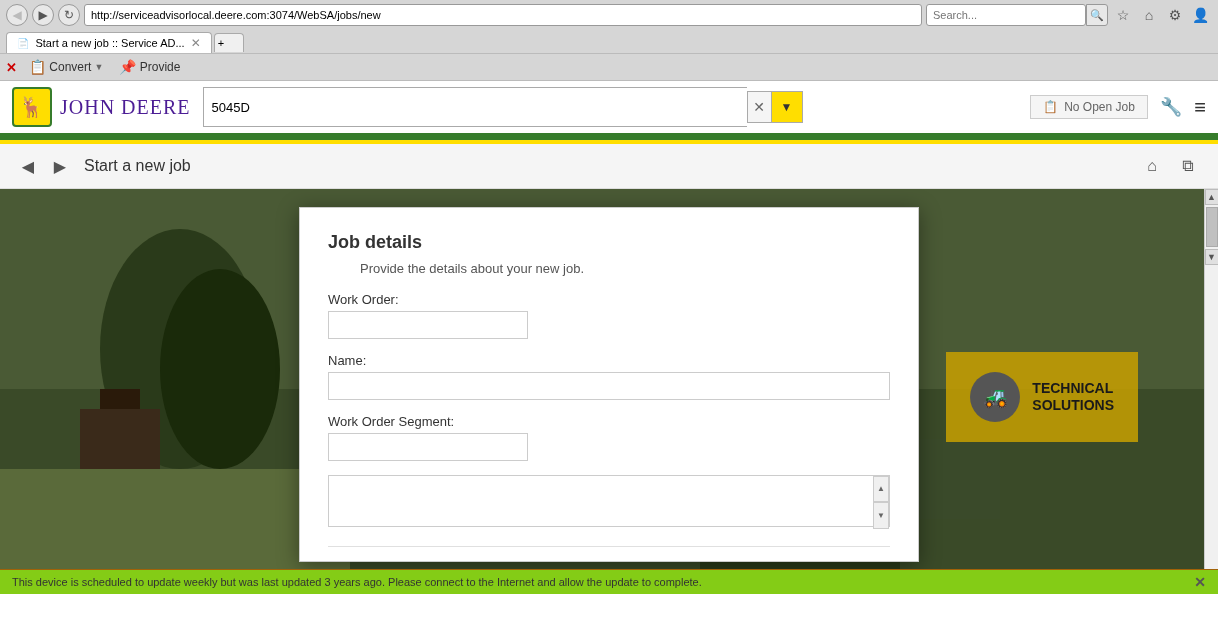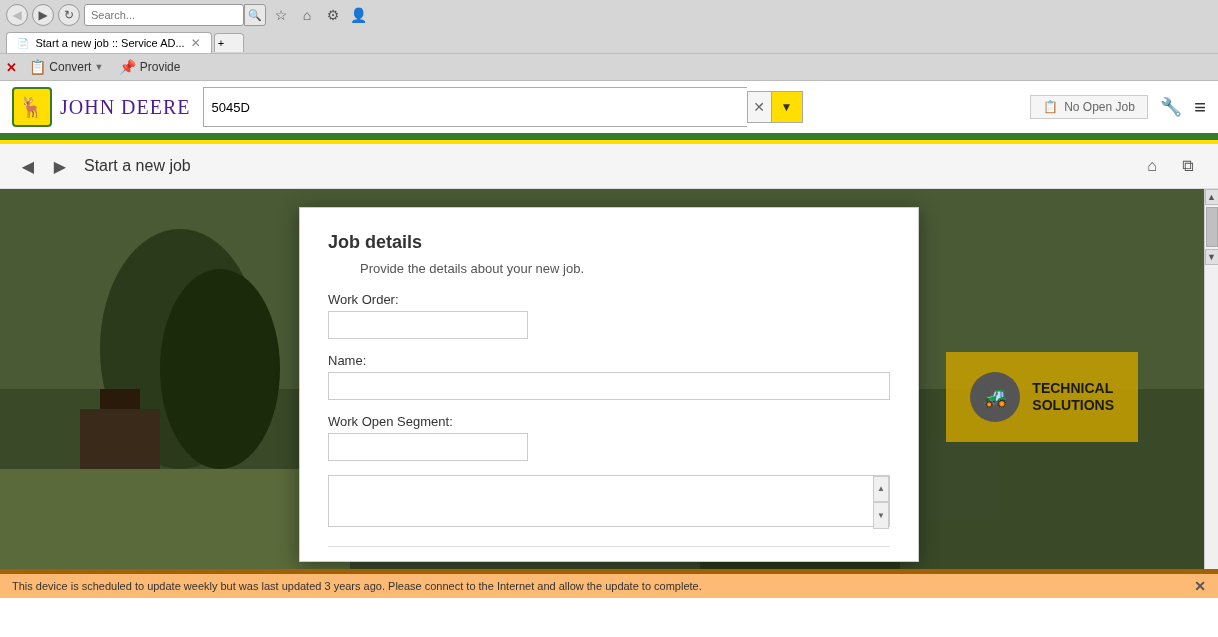--- a/index.html
+++ b/index.html
@@ -73,36 +73,37 @@
     .form-input-small { width: 200px; height: 28px; border: 1px solid #ccc; padding: 0 6px; font-size: 13px; }
     .form-textarea { width: 100%; height: 52px; border: 1px solid #ccc; padding: 4px 6px; font-size: 13px; resize: none; }
     .skip-section { margin-top: 16px; padding-top: 14px; border-top: 1px solid #e0e0e0; }
 
     
     .scrollbar { position: absolute; right: 0; top: 0; width: 14px; height: 100%; background: #f0f0f0; border-left: 1px solid #ccc; display: flex; flex-direction: column; align-items: center; }
     .scroll-up, .scroll-down { width: 14px; height: 16px; background: #e0e0e0; border: 1px solid #bbb; cursor: pointer; display: flex; align-items: center; justify-content: center; font-size: 9px; color: #555; }
     .scroll-thumb { width: 12px; height: 40px; background: #c0c0c0; border: 1px solid #aaa; margin: 2px auto; }
 
     
-    .status-bar { background: #fdba74; border-top: 5px solid #a16207; padding: 4px 12px; display: flex; align-items: center; justify-content: space-between; font-size: 11px; color: #333; }
+    .status-bar { background: #84cc16; border-top: 1px solid #a16207; padding: 4px 12px; display: flex; align-items: center; justify-content: space-between; font-size: 11px; color: #333; }
     .status-close { cursor: pointer; font-size: 14px; color: #555; font-weight: bold; }
 
     
     .textarea-wrapper { position: relative; }
     .textarea-arrows { position: absolute; right: 1px; top: 1px; bottom: 1px; width: 16px; display: flex; flex-direction: column; }
     .textarea-arrow { flex: 1; background: #f0f0f0; border: 1px solid #ccc; cursor: pointer; display: flex; align-items: center; justify-content: center; font-size: 8px; color: #666; }
   </style>
 </head>
 <body>
 
 <div class="browser-chrome">
   <div class="browser-nav">
     <div class="nav-btn disabled">◀</div>
     <div class="nav-btn">▶</div>
     <div class="nav-btn">↻</div>
+    <input class="address-bar" type="text" value="http://serviceadvisorlocal.deere.com:3074/WebSA/jobs/new" style="">
     <input class="search-bar" type="text" placeholder="Search..." style="">
     <div class="search-btn">🔍</div>
     <div class="star-btn">☆</div>
     <div class="home-btn">⌂</div>
     <div class="star-btn">⚙</div>
     <div class="star-btn">👤</div>
   </div>
   <div class="tab-bar">
     <div class="tab active">
       <span class="tab-favicon">📄</span>
@@ -192,21 +193,21 @@
         <label class="form-label">Work Order:</label>
         <input class="form-input-small" type="text" value="" style="">
       </div>
 
       <div class="form-group">
         <label class="form-label">Name:</label>
         <input class="form-input" type="text" value="" style="">
       </div>
 
       <div class="form-group">
-        <label class="form-label">Work Open Segment:</label>
+        <label class="form-label">Work Order Segment:</label>
         <input class="form-input-small" type="text" value="" style="">
       </div>
 
       <div class="form-group">
         <div class="textarea-wrapper">
           <textarea class="form-textarea" style="padding-right: 20px;"></textarea>
           <div class="textarea-arrows">
             <div class="textarea-arrow">▲</div>
             <div class="textarea-arrow">▼</div>
           </div>

